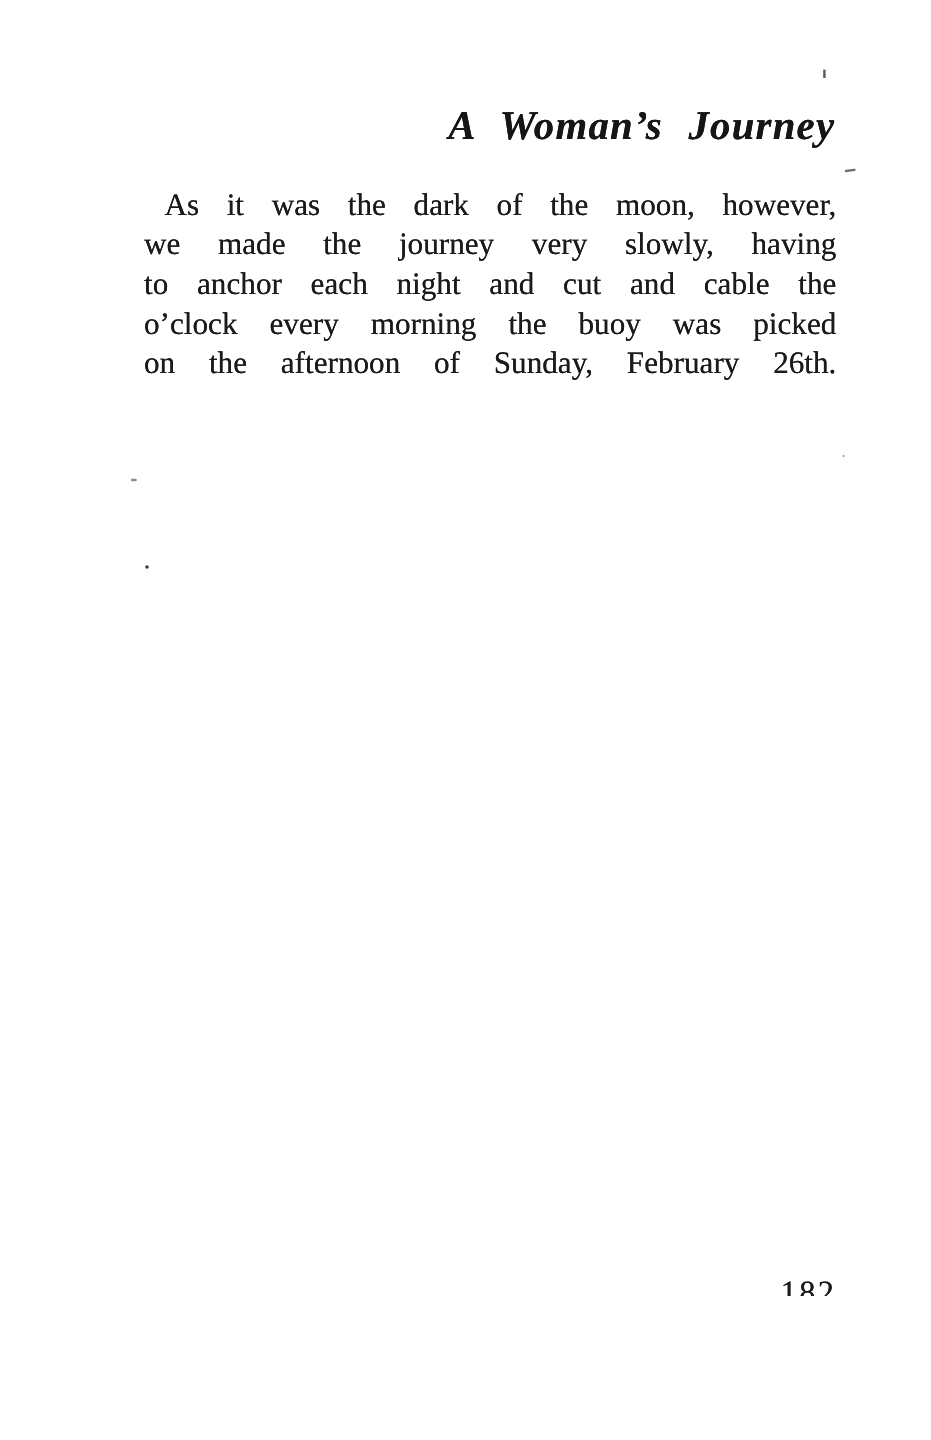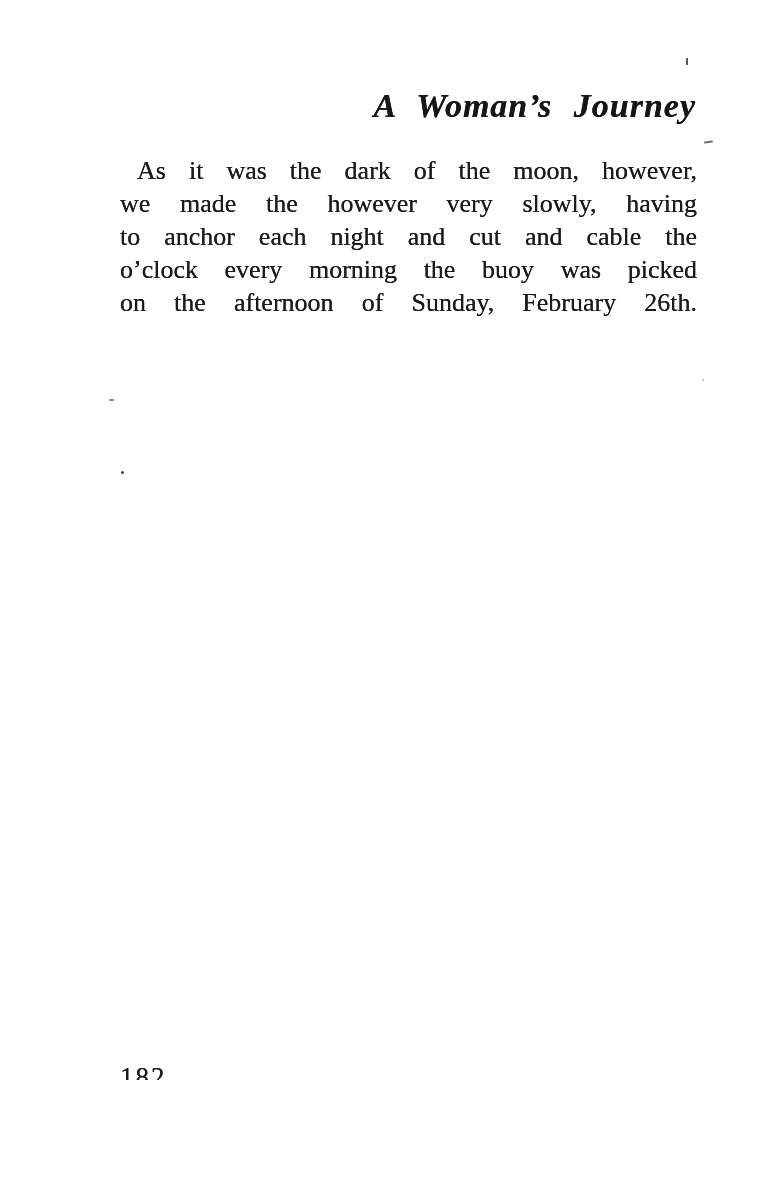--- a/index.html
+++ b/index.html
@@ -45,21 +45,21 @@
     text-align-last: justify;
   }
   .para-line.first-line {
     text-indent: 17px;
   }
   .page-number {
     position: absolute;
     left: 120px;
     top: 1062px;
     width: 577px;
-    text-align: left;
+    text-align: right;
     font-size: 27px;
     letter-spacing: 2px;
     color: #1b1b1b;
     text-shadow: 0 0 0.45px currentColor;
   }
   
   .artifact {
     position: absolute;
     background: #555555;
   }
@@ -96,21 +96,21 @@
 </style>
 </head>
 <body>
 
 <div class="page">
 
   <div class="running-header">A Woman’s Journey</div>
 
   <div class="paragraph">
     <div class="para-line first-line">As it was the dark of the moon, however,</div>
-    <div class="para-line">we made the however very slowly, having</div>
+    <div class="para-line">we made the journey very slowly, having</div>
     <div class="para-line">to anchor each night and cut and cable the</div>
     <div class="para-line">o’clock every morning the buoy was picked</div>
     <div class="para-line">on the afternoon of Sunday, February 26th.</div>
   </div>
 
   <div class="page-number">182</div>
 
   <div class="artifact tick-top-right"></div>
   <div class="artifact dash-under-header"></div>
   <div class="artifact speck-left-mid"></div>

